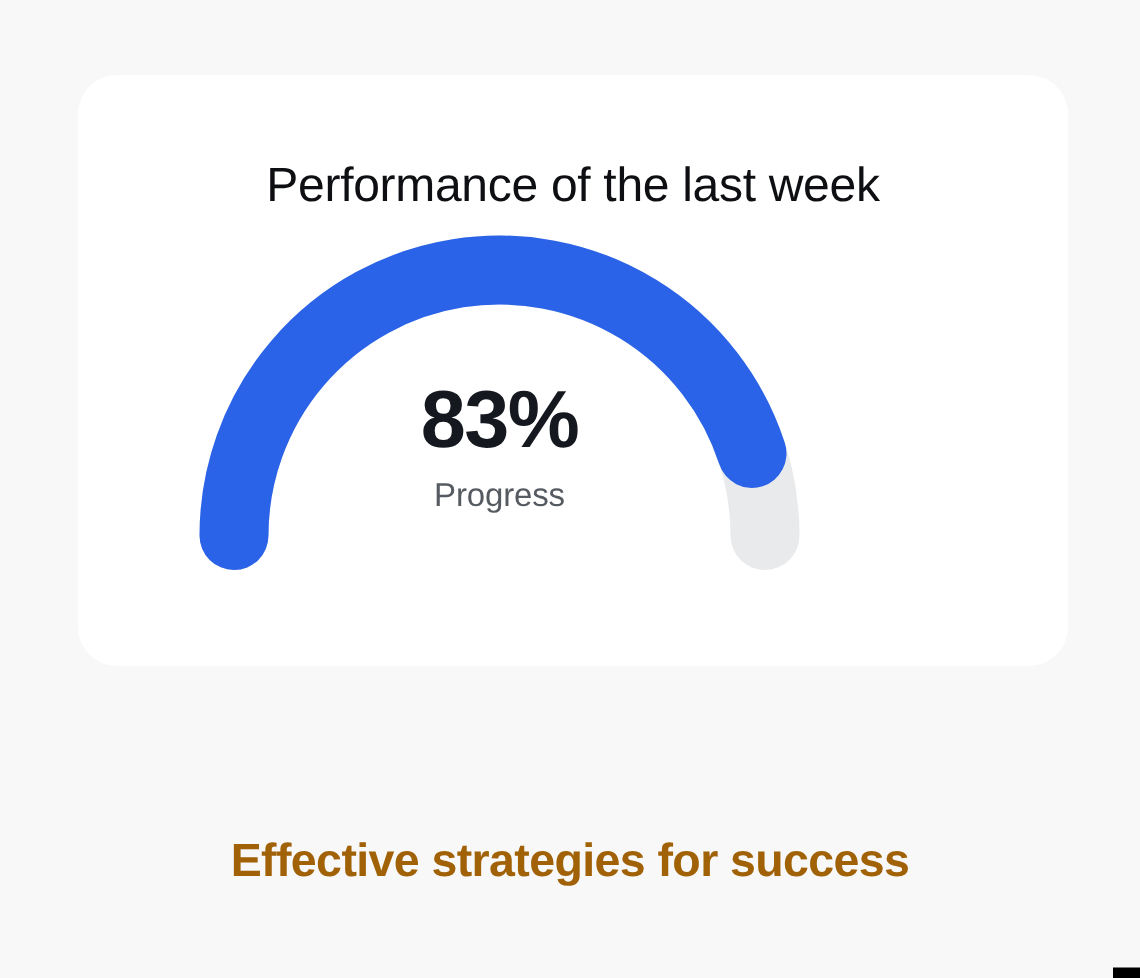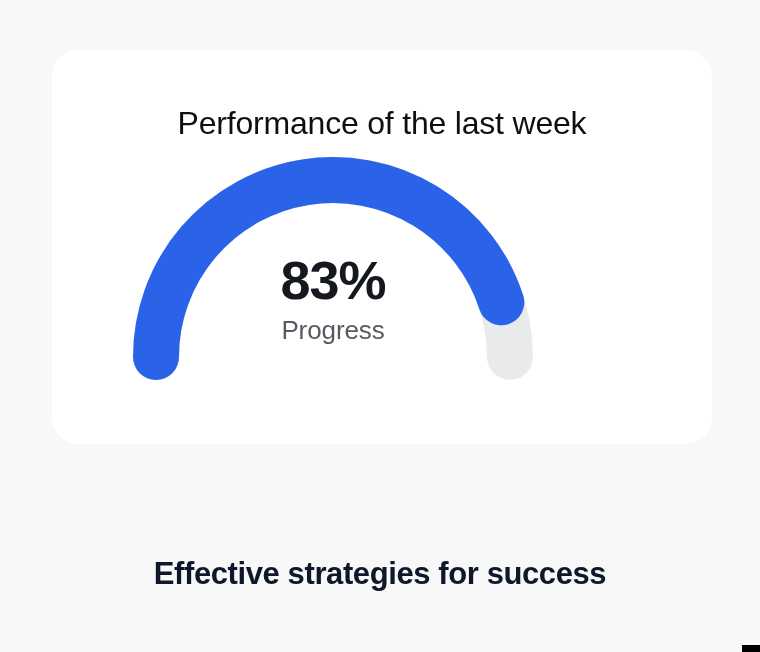--- a/index.html
+++ b/index.html
@@ -85,39 +85,39 @@
     line-height: 60px;
     white-space: nowrap;
   }
 
   .gauge-label {
     position: absolute;
     left: 0;
     top: 157px;
     width: 412px;
     text-align: center;
-    font-size: 26px;
+    font-size: 22px;
     font-weight: 400;
     letter-spacing: -0.1px;
     color: #565b62;
     line-height: 36px;
     white-space: nowrap;
   }
 
   
   .bottom-heading {
     position: absolute;
     left: 0;
     top: 552px;
     width: 760px;
     text-align: center;
     font-size: 31px;
     font-weight: 700;
     letter-spacing: -0.4px;
-    color: #0f172a;
+    color: #a16207;
     line-height: 44px;
     white-space: nowrap;
   }
 
   
   .corner-artifact {
     position: absolute;
     left: 742px;
     top: 645px;
     width: 18px;

